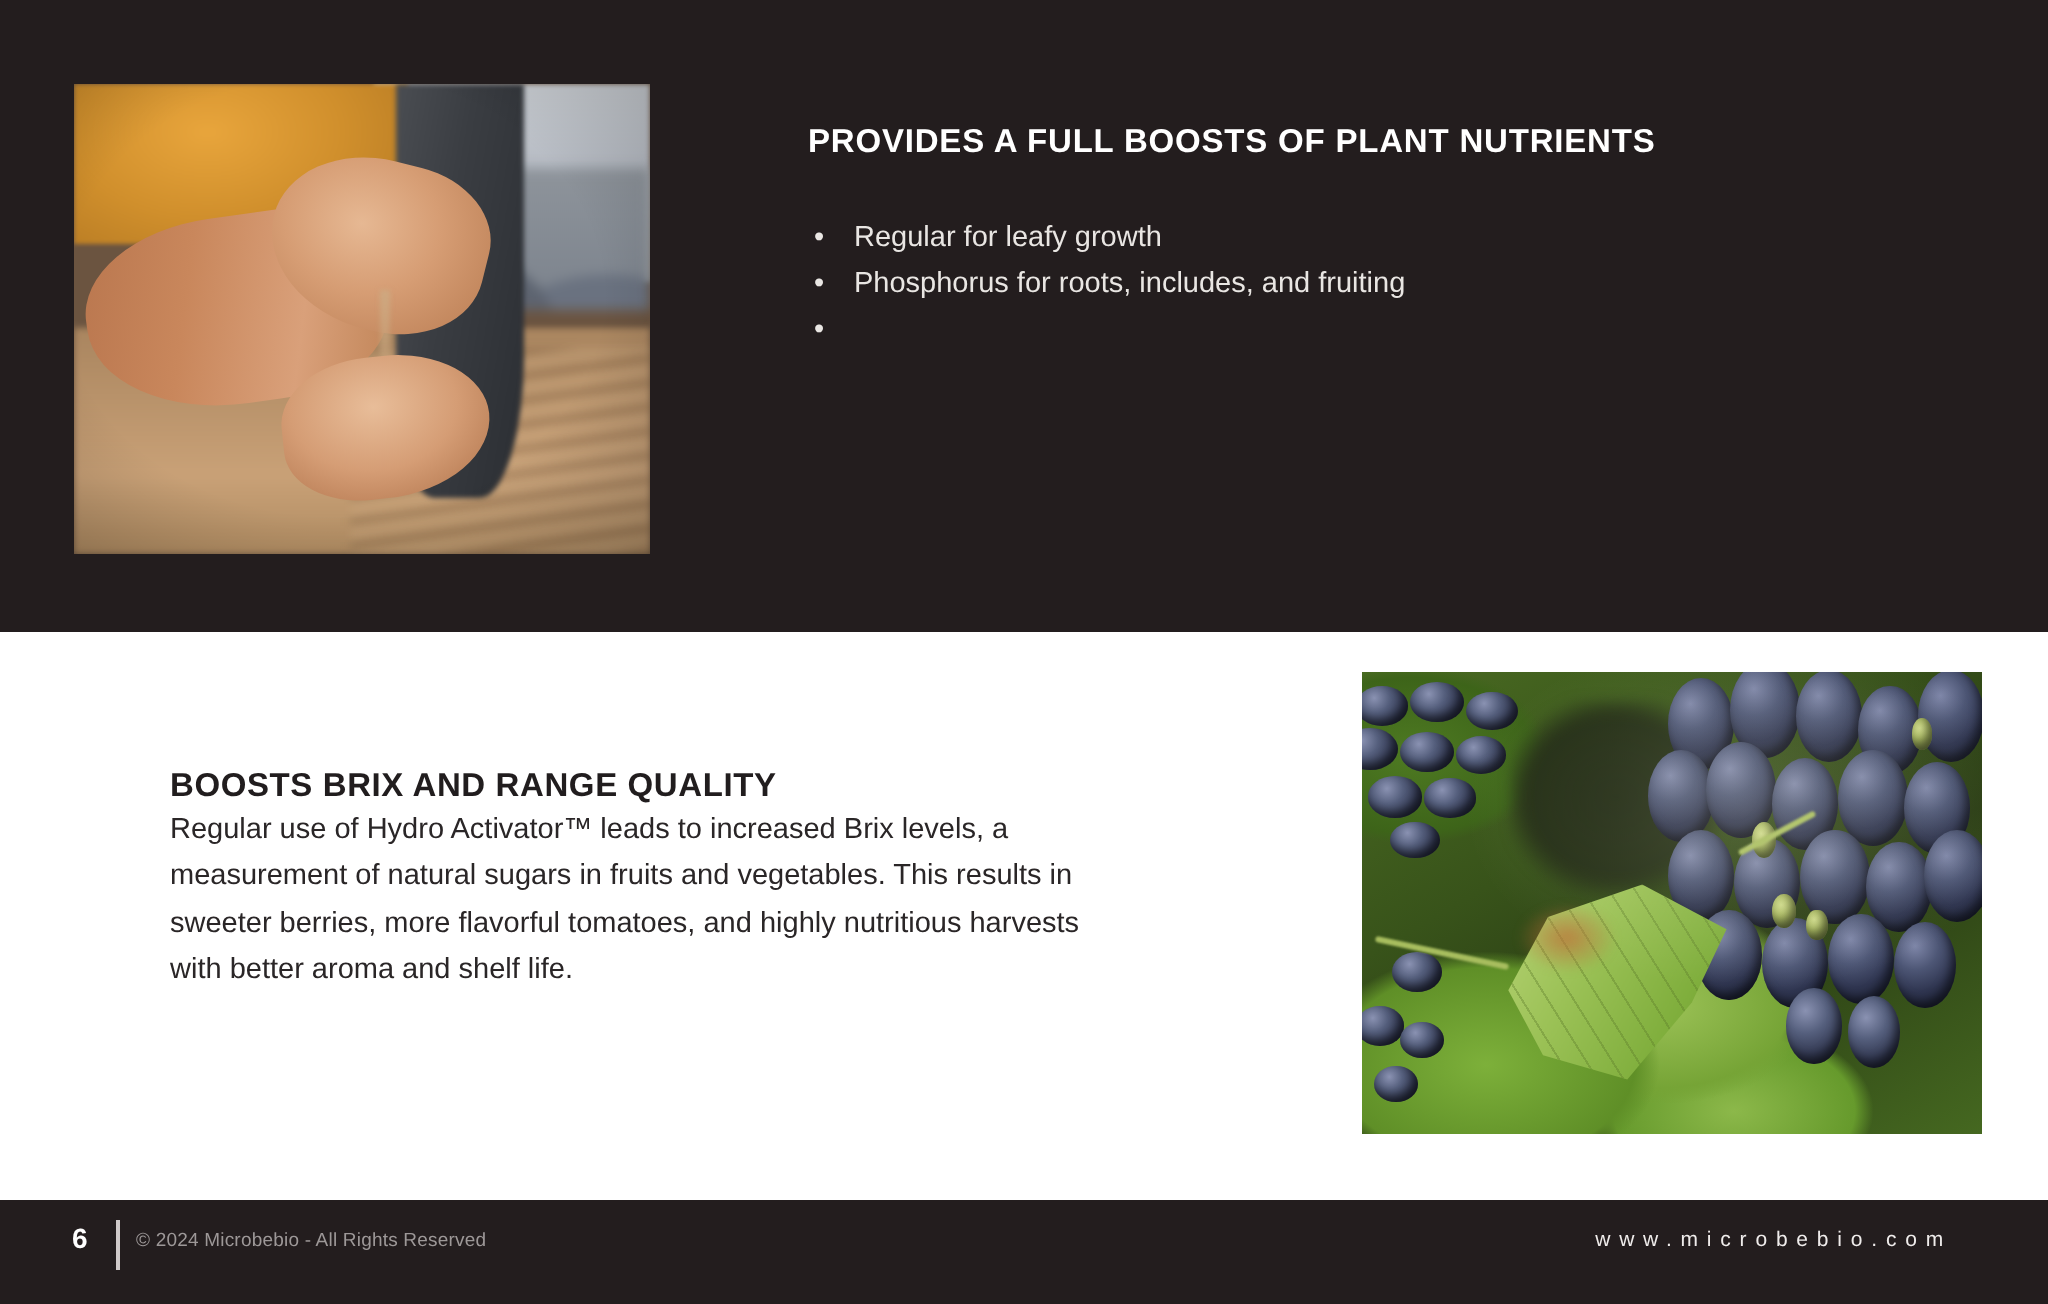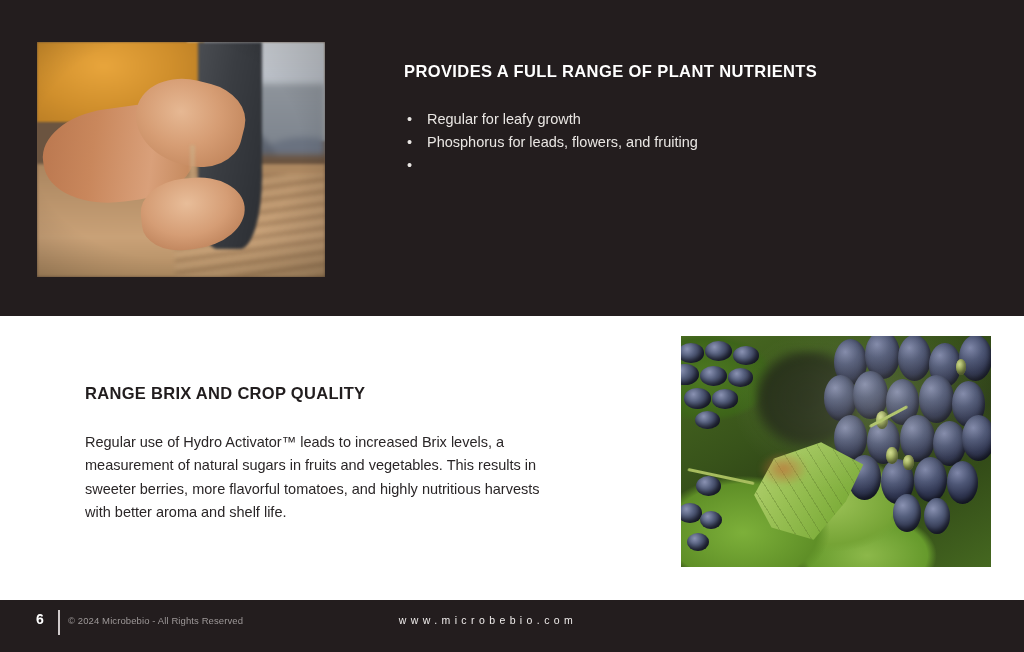--- a/index.html
+++ b/index.html
@@ -110,21 +110,21 @@
   .bullets li .bt { position:absolute; left:3px; top:0; }
   .tail { }
 
   
   .low-text { position:absolute; left:85px; top:384px; width:480px; }
   .head-light {
     font-size:16.5px; font-weight:bold; color:#211d1e;
     letter-spacing:.3px; line-height:1.2;
   }
   .body-light {
-    margin-top:27px; font-size:14.5px; color:#2a2627; line-height:23.5px;
+    font-size:14.5px; color:#2a2627; line-height:23.5px;
   }
 
   
   .photo-grapes {
     position:absolute; left:681px; top:336px; width:310px; height:231px;
     overflow:hidden; background:#3f5a1e;
   }
   .pg-leaves {
     position:absolute; inset:0;
     background:
@@ -185,21 +185,21 @@
   .foot-div {
     position:absolute; left:58px; top:610px; width:1.5px; height:25px;
     background:#cfcaca;
   }
   .copyright {
     position:absolute; left:68px; top:615px;
     font-size:9.5px; color:#9d9898; letter-spacing:.1px;
   }
   .website {
     position:absolute; left:0; top:614px; width:976px;
-    text-align:center; font-size:10.5px; color:#efeceb;
+    text-align:right; font-size:10.5px; color:#efeceb;
     letter-spacing:4.4px; font-weight:normal;
   }
 </style>
 </head>
 <body>
 
 <div class="slide">
 
   <div class="section-dark"></div>
   <div class="section-light"></div>
@@ -213,40 +213,40 @@
     <div class="ph-jeans"></div>
     <div class="ph-pants-r"></div>
     <div class="ph-arm"></div>
     <div class="ph-hand-top"></div>
     <div class="ph-stream"></div>
     <div class="ph-hand-bot"></div>
     <div class="ph-vig"></div>
   </div>
 
   <div class="top-text">
-    <div class="head-dark">PROVIDES A FULL RANGE OF PLANT NUTRIENTS</div>
+    <div class="head-dark">PROVIDES A FULL BOOSTS OF PLANT NUTRIENTS</div>
     <div class="body-dark">
       <ul class="bullets">
         <li>
           <span class="bt">•</span>
           <span>Regular for leafy growth</span>
         </li>
         <li>
           <span class="bt">•</span>
-          <span>Phosphorus for leads, flowers, and fruiting</span>
+          <span>Phosphorus for roots, includes, and fruiting</span>
         </li>
         <li>
           <span class="bt">•</span>
         </li>
       </ul>
     </div>
   </div>
 
   <div class="low-text">
-    <div class="head-light">RANGE BRIX AND CROP QUALITY</div>
+    <div class="head-light">BOOSTS BRIX AND RANGE QUALITY</div>
     <div class="body-light">Regular use of Hydro Activator™ leads to increased Brix levels, a measurement of natural sugars in fruits and vegetables. This results in sweeter berries, more flavorful tomatoes, and highly nutritious harvests with better aroma and shelf life.</div>
   </div>
 
   <div class="photo-grapes">
     <div class="pg-leaves"></div>
     <div class="pg-dark"></div>
 
     <div class="pg-cluster-r">
       <div class="grape" style="left:6%;top:4%;width:19%;height:23%"></div>
       <div class="grape" style="left:24%;top:0%;width:20%;height:24%"></div>

